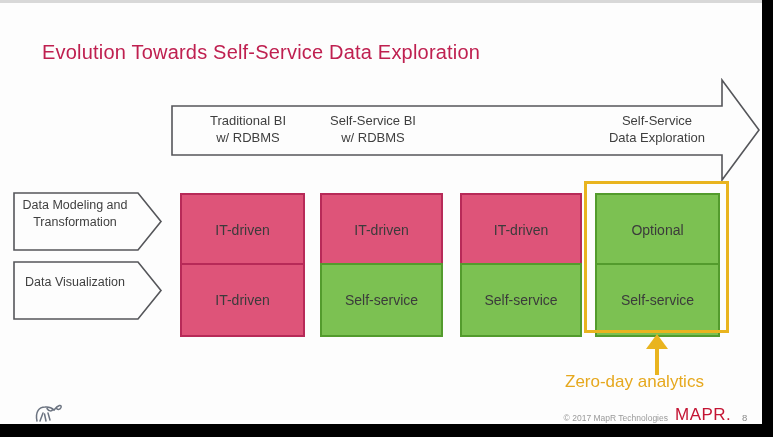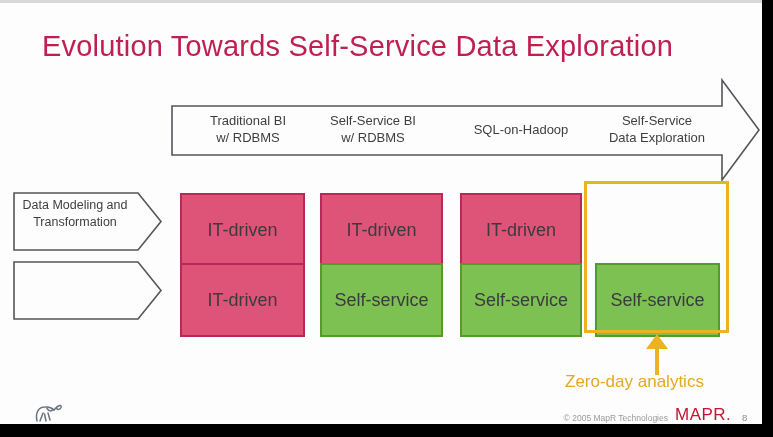--- a/index.html
+++ b/index.html
@@ -6,22 +6,22 @@
   .screen {
     position:relative; width:773px; height:437px; background:#000;
     font-family:"Liberation Sans", sans-serif; overflow:hidden;
   }
   .slide {
     position:absolute; left:0; top:0; width:762px; height:424px;
     background:#fdfdfd; border-top:3px solid #d8d8d8; box-sizing:border-box;
     overflow:hidden;
   }
   .title {
-    position:absolute; left:42px; top:27px; width:700px;
-    font-size:29px; font-weight:400; letter-spacing:0.2px;
+    position:absolute; left:42px; top:38px; width:700px;
+    font-size:20px; font-weight:400; letter-spacing:0.2px;
     color:#bf2050; white-space:nowrap;
   }
   .shape-svg { position:absolute; }
   .banner-svg { left:170px; top:75px; }
   .hcol {
     position:absolute; top:104px; height:46px; width:150px;
     display:flex; align-items:center; justify-content:center;
     text-align:center; white-space:pre-line;
     font-size:13px; line-height:1.3; color:#3f3f3f;
   }
@@ -29,21 +29,21 @@
   .rlabel {
     position:absolute; left:14px; width:122px; height:41px;
     display:flex; align-items:center; justify-content:center;
     text-align:center; white-space:pre-line;
     font-size:12.5px; line-height:1.3; color:#3f3f3f;
   }
   .rl0{top:190px} .rl1{top:259px}
   .cell {
     position:absolute; height:74px; border:2px solid; box-sizing:border-box;
     display:flex; align-items:center; justify-content:center;
-    font-size:18px; color:#3b3b3b;
+    font-size:14px; color:#3b3b3b;
   }
   .variant-pink  { background:#de5479; border-color:#b72a58; }
   .variant-green { background:#7cc152; border-color:#539b2d; }
   .c0{left:180px;width:125px} .c1{left:320px;width:123px}
   .c2{left:460px;width:122px} .c3{left:595px;width:125px}
   .r0{top:190px} .r1{top:260px}
   .highlight-box {
     position:absolute; left:584px; top:178px; width:145px; height:152px;
     border:3px solid #e9b41f; box-sizing:border-box; background:transparent;
   }
@@ -83,55 +83,56 @@
     <div class="title">Evolution Towards Self-Service Data Exploration</div>
 
     <svg class="shape-svg banner-svg" width="592" height="106" viewBox="0 0 592 106">
       <polygon points="2,28 552,28 552,2 589,52 552,102 552,77 2,77" fill="#fdfdfd" stroke="#55565a" stroke-width="1.6"></polygon>
     </svg>
 
     <div class="hcol h0">Traditional BI
 w/ RDBMS</div>
     <div class="hcol h1">Self-Service BI
 w/ RDBMS</div>
-    <div class="hcol h2">SQL-on-Hadoop</div>
     <div class="hcol h3">Self-Service
 Data Exploration</div>
 
     <svg class="shape-svg" style="left:12px;top:188px;" width="152" height="62" viewBox="0 0 152 62">
       <polygon points="2,2 126,2 149,30.5 126,59 2,59" fill="#fdfdfd" stroke="#55565a" stroke-width="1.6"></polygon>
     </svg>
     <svg class="shape-svg" style="left:12px;top:257px;" width="152" height="62" viewBox="0 0 152 62">
       <polygon points="2,2 126,2 149,30.5 126,59 2,59" fill="#fdfdfd" stroke="#55565a" stroke-width="1.6"></polygon>
     </svg>
 
     <div class="rlabel rl0">Data Modeling and
 Transformation</div>
+    <div class="rlabel rl1">Data Visualization</div>
 
     <div class="cell c0 r0 variant-pink">IT-driven</div>
     <div class="cell c1 r0 variant-pink">IT-driven</div>
     <div class="cell c2 r0 variant-pink">IT-driven</div>
+    <div class="cell c3 r0 variant-green">Optional</div>
     <div class="cell c0 r1 variant-pink">IT-driven</div>
     <div class="cell c1 r1 variant-green">Self-service</div>
     <div class="cell c2 r1 variant-green">Self-service</div>
     <div class="cell c3 r1 variant-green">Self-service</div>
 
     <div class="highlight-box"></div>
     <div class="callout-stem"></div>
     <div class="callout-head"></div>
     <div class="callout-label">Zero-day analytics</div>
 
     <svg class="elephant" width="34" height="26" viewBox="0 0 34 26">
       <g fill="none" stroke="#6b7380" stroke-width="1.5" stroke-linecap="round">
         <path d="M5,22 C3,13 7,8 13,8 C17,7.5 20,9 22,11"></path>
         <path d="M22,11 C26,6 30,5 29,8.5 C28,11 25,11 24.5,9"></path>
         <path d="M8,22 L11,14"></path>
         <path d="M14,22 L12.5,15"></path>
         <path d="M18,21 L16,14"></path>
         <path d="M15,9.5 C17,12.5 19.5,12.5 21,10.5"></path>
       </g>
     </svg>
-    <div class="copyright">© 2005 MapR Technologies</div>
+    <div class="copyright">© 2017 MapR Technologies</div>
     <div class="mapr-logo">MAPR.</div>
     <div class="page-number">8</div>
 
   </div>
 </div>
 
 </body></html>

